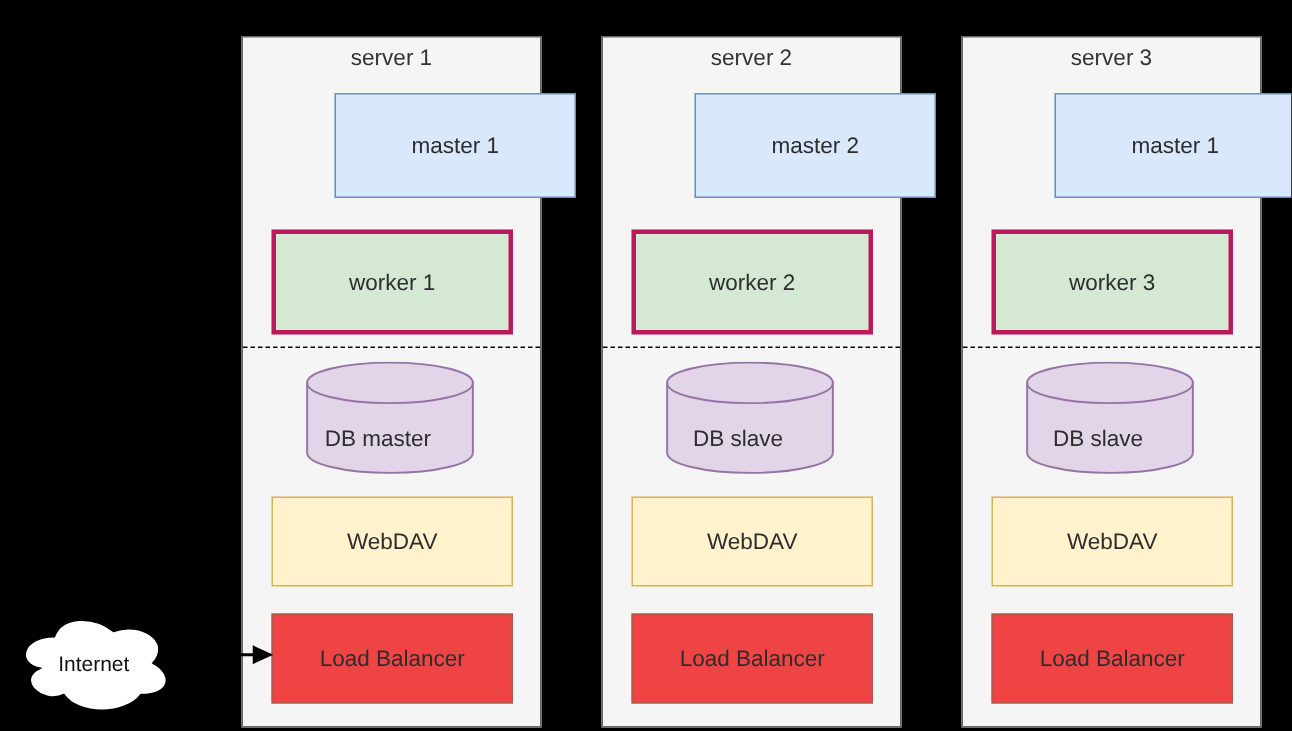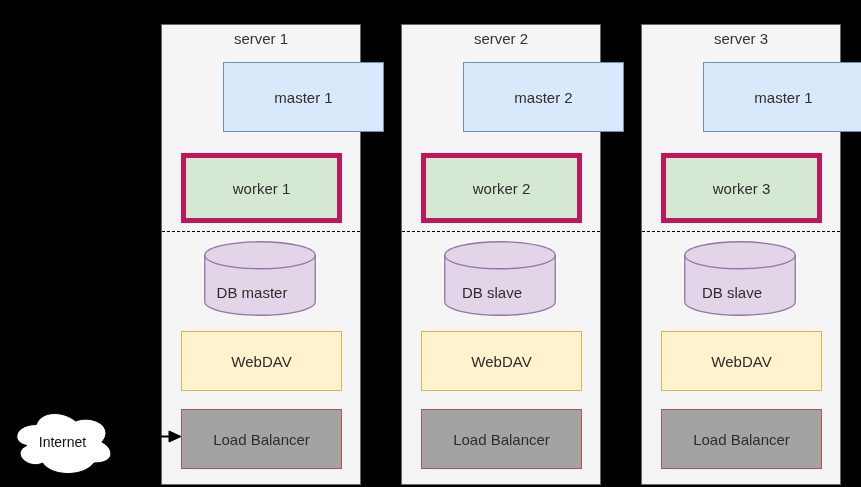--- a/index.html
+++ b/index.html
@@ -16,23 +16,23 @@
   .col-title{
     position:absolute;top:5px;left:0;width:100%;
     text-align:center;font-size:15px;color:#333;
   }
   .node{
     position:absolute;left:19px;width:161px;box-sizing:border-box;
     display:flex;align-items:center;justify-content:center;
     font-size:15px;text-align:center;
   }
   .master{top:37px;height:70px;background:#dae8fc;border:1px solid #6c8ebf;margin-left:42px;}
-  .worker{top:128px;height:70px;background:#d5e8d4;border:5px solid #be185d;}
+  .worker{top:128px;height:70px;background:#d5e8d4;border:3px solid #be185d;}
   .webdav{top:306px;height:60px;background:#fff2cc;border:1px solid #d6b656;}
-  .lb{top:384px;height:60px;background:#a3a3a3;border:1px solid #b85450;}
+  .lb{top:384px;height:60px;background:#ef4444;border:1px solid #b85450;}
   .divider{
     position:absolute;top:206px;left:0;width:100%;height:0;
     border-top:1px dashed #000;
   }
   .db{
     position:absolute;top:216px;left:42px;width:96px;height:75px;
   }
   .db svg{position:absolute;top:0;left:0;}
   .db .db-label{
     position:absolute;top:28px;left:0;width:100%;height:47px;

